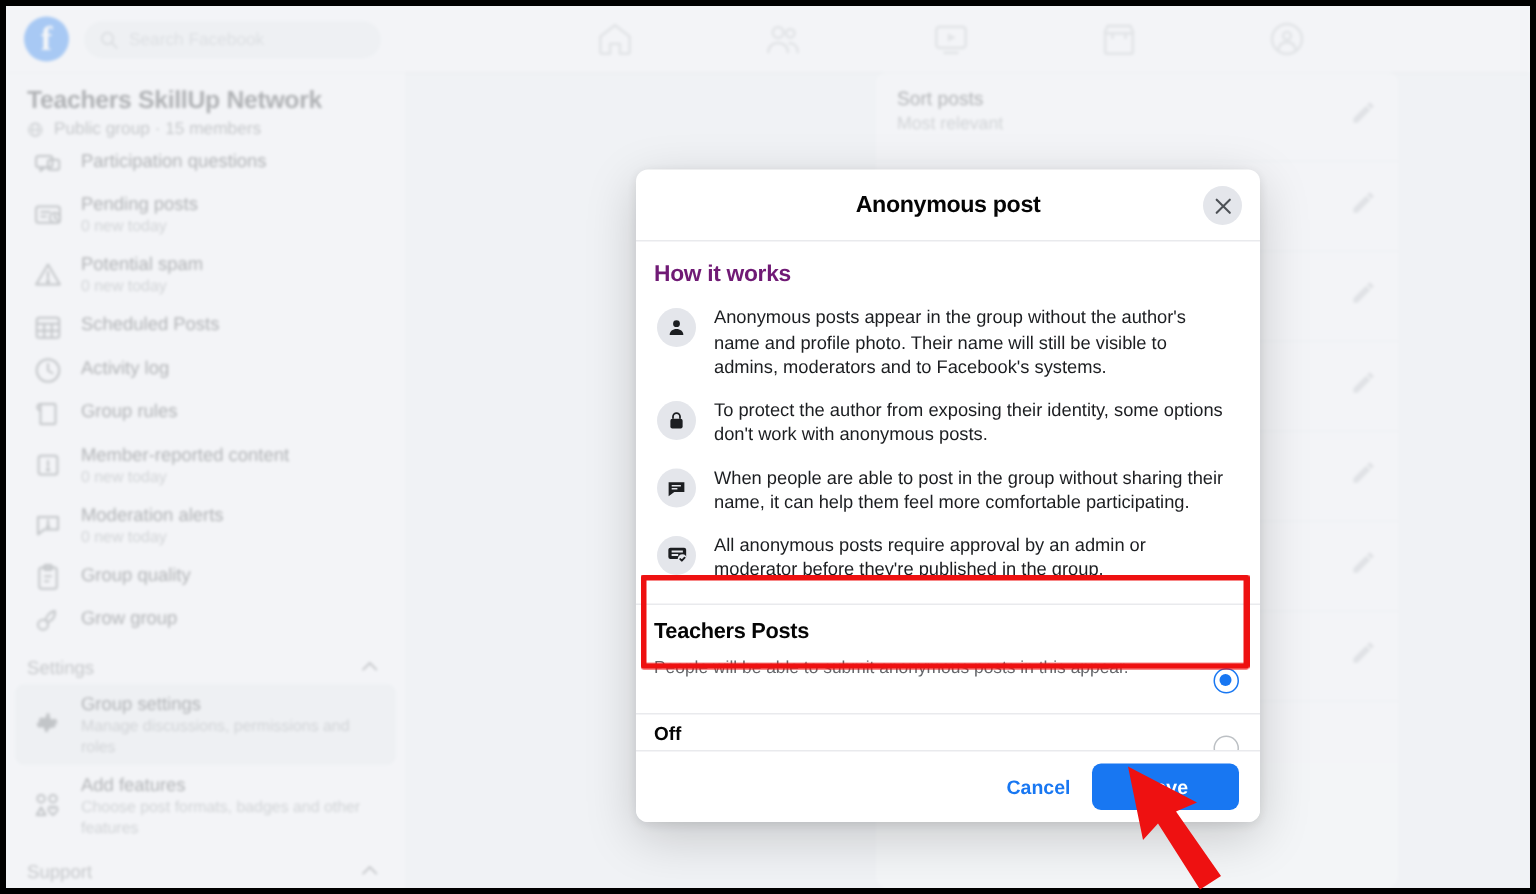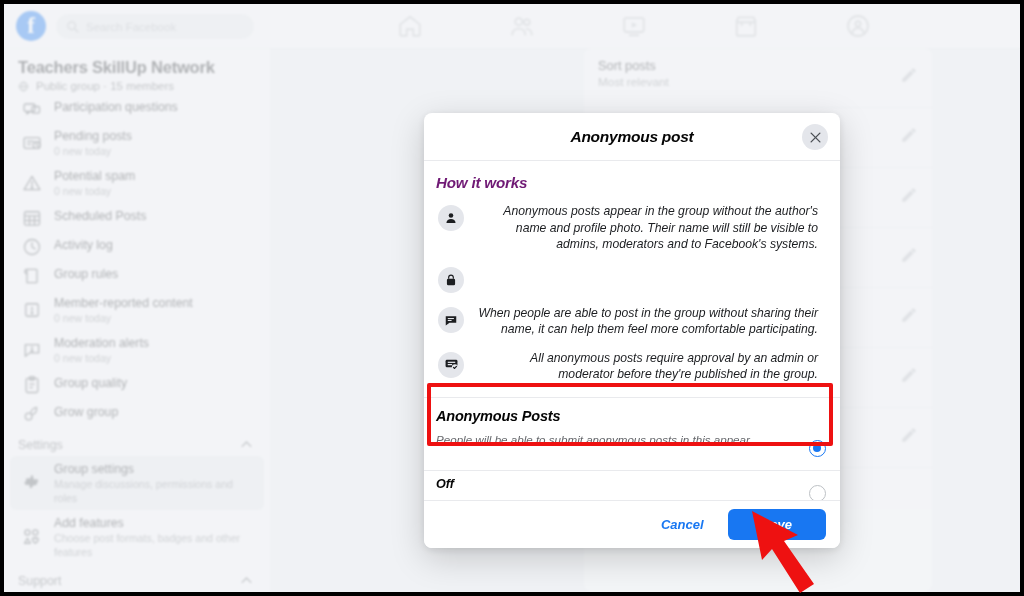--- a/index.html
+++ b/index.html
@@ -105,21 +105,20 @@
     backdrop-filter: blur(1.2px);
     pointer-events: none;
   }
   
   #modal {
     position: absolute;
     left: 424px; top: 113px; width: 416px; height: 435px;
     background: #fff; border-radius: 8px;
     box-shadow: 0 10px 34px rgba(0,0,0,0.18), 0 2px 8px rgba(0,0,0,0.10);
     overflow: hidden;
-    font-style: italic;
   }
   #modalhead {
     position: relative; height: 48px;
     border-bottom: 1px solid #e9eaed;
     display: flex; align-items: center; justify-content: center;
   }
   #modaltitle { font-size: 15.5px; font-weight: bold; color: #050505; letter-spacing: -.25px;}
   #closebtn {
     position: absolute; right: 12px; top: 11px;
     width: 26px; height: 26px; border-radius: 50%;
@@ -129,21 +128,21 @@
   #modalbody {
     height: 339px; overflow-y: auto; position: relative;
   }
   #modalbody::-webkit-scrollbar { width: 6px; }
   #modalbody::-webkit-scrollbar-thumb { background: #dcdee1; border-radius: 3px; }
   #modalbody::-webkit-scrollbar-track { background: #f5f6f7; }
   #howtitle {
     font-size: 15.2px; font-weight: bold; color: #701a75;
     padding: 13px 0 6px 12px; letter-spacing: -.2px;
   }
-  .bullet { display: flex; gap: 12px; padding: 6px 22px 6px 14px; text-align: right; }
+  .bullet { display: flex; gap: 12px; padding: 6px 22px 6px 14px; }
   .bullet .bico {
     flex: 0 0 auto; width: 26px; height: 26px; border-radius: 50%;
     background: #e4e6eb; display: flex; align-items: center; justify-content: center;
     color: #1c1e21; margin-top: 2px;
   }
   .bullet .btxt { font-size: 12.2px; color: #1c1e21; line-height: 16.5px; }
   #optbox { margin-top: 8px; border-top: 1px solid #e9eaed; }
   #opttitle {
     font-size: 14.5px; font-weight: bold; color: #050505;
     padding: 10px 0 2px 12px; letter-spacing: -.2px;
@@ -161,21 +160,21 @@
   .radio.sel { border: 1.5px solid #1877f2; }
   .radio.sel::after {
     content: ""; position: absolute; left: 3px; top: 3px;
     width: 8px; height: 8px; border-radius: 50%; background: #1877f2;
   }
   #optdiv { height: 1px; background: #e9eaed; margin: 2px 0 0 0; }
   #modalfoot {
     position: absolute; left: 0; bottom: 0; width: 100%; height: 48px;
     border-top: 1px solid #e9eaed; background: #fff;
     display: flex; align-items: center; justify-content: flex-end;
-    gap: 12px; padding-right: 14px;
+    gap: 2px; padding-right: 14px;
   }
   #cancelbtn {
     font-size: 13px; font-weight: bold; color: #1877f2;
     padding: 7px 12px; border-radius: 6px; cursor: pointer;
   }
   #savebtn {
     font-size: 13px; font-weight: bold; color: #fff;
     background: #1877f2; padding: 8px 34px; border-radius: 6px; cursor: pointer;
   }
   
@@ -480,20 +479,21 @@
         <div class="btxt">Anonymous posts appear in the group without the author's name and profile photo. Their name will still be visible to admins, moderators and to Facebook's systems.</div>
       </div>
 
       <div class="bullet">
         <span class="bico">
           <svg width="14" height="14" viewBox="0 0 24 24" fill="currentColor">
               <path d="M7 10V7.5a5 5 0 0 1 10 0V10h-2V7.5a3 3 0 0 0-6 0V10z"></path>
               <rect x="5" y="10" width="14" height="11" rx="2.2"></rect>
             </svg>
         </span>
+        <div class="btxt">To protect the author from exposing their identity, some options don't work with anonymous posts.</div>
       </div>
 
       <div class="bullet">
         <span class="bico">
           <svg width="14" height="14" viewBox="0 0 24 24" fill="currentColor">
               <path d="M3 5.5h18v11H9.5L3 21.5z"></path>
               <line x1="6.5" y1="9.5" x2="17" y2="9.5" stroke="#e4e6eb" stroke-width="1.8"></line>
               <line x1="6.5" y1="12.8" x2="13" y2="12.8" stroke="#e4e6eb" stroke-width="1.8"></line>
             </svg>
         </span>
@@ -507,21 +507,21 @@
               <line x1="6" y1="8.5" x2="18" y2="8.5" stroke="#e4e6eb"></line>
               <line x1="6" y1="12.2" x2="13" y2="12.2" stroke="#e4e6eb"></line>
               <circle cx="17.5" cy="16.5" r="5" fill="#e4e6eb" stroke="none"></circle>
               <path d="M15.2 16.6l1.7 1.7 3-3.2" stroke="currentColor" stroke-width="2" stroke-linecap="round" stroke-linejoin="round" fill="none"></path>
             </svg>
         </span>
         <div class="btxt">All anonymous posts require approval by an admin or moderator before they're published in the group.</div>
       </div>
 
       <div id="optbox">
-        <div id="opttitle">Anonymous Posts</div>
+        <div id="opttitle">Teachers Posts</div>
         <div class="optrow">
           <div class="od">People will be able to submit anonymous posts in this appear.</div>
           <span class="radio sel"></span>
         </div>
         <div id="optdiv"></div>
         <div class="optrow">
           <div class="on">Off</div>
 
           <span class="radio"></span>
         </div>

